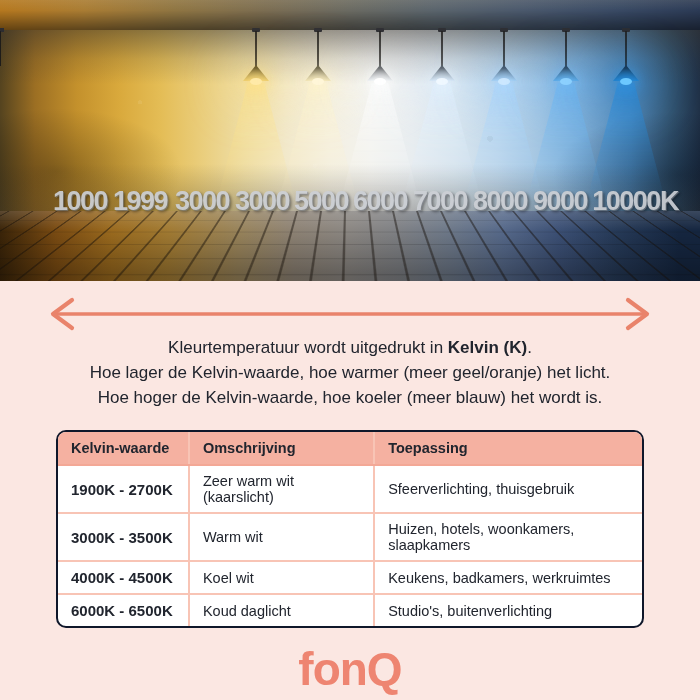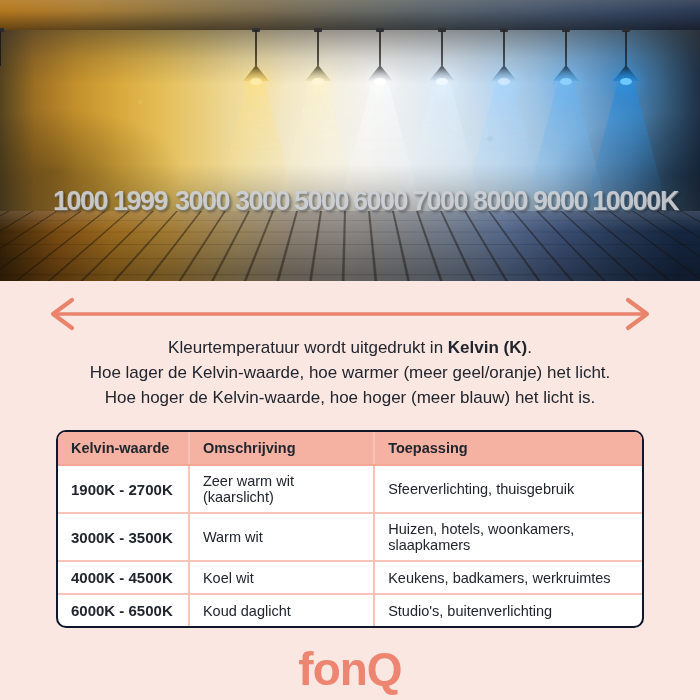--- a/index.html
+++ b/index.html
@@ -210,21 +210,21 @@
       <svg width="616" height="36" viewBox="0 0 616 36">
         <line x1="12" y1="18" x2="604" y2="18" stroke="#e9836b" stroke-width="3.6"></line>
         <polyline points="30,4 11,18 30,32" fill="none" stroke="#e9836b" stroke-width="4.2" stroke-linecap="round" stroke-linejoin="round"></polyline>
         <polyline points="586,4 605,18 586,32" fill="none" stroke="#e9836b" stroke-width="4.2" stroke-linecap="round" stroke-linejoin="round"></polyline>
       </svg>
     </div>
 
     <div class="intro">
       <div><span>Kleurtemperatuur wordt uitgedrukt in </span><b>Kelvin (K)</b><span>.</span></div>
       <div>Hoe lager de Kelvin-waarde, hoe warmer (meer geel/oranje) het licht.</div>
-      <div>Hoe hoger de Kelvin-waarde, hoe hoger (meer blauw) het licht is.</div>
+      <div>Hoe hoger de Kelvin-waarde, hoe koeler (meer blauw) het wordt is.</div>
     </div>
 
     <div class="ktable-wrap">
       <table class="ktable">
         <colgroup>
             <col>
             <col>
             <col>
           </colgroup>
         <thead>

